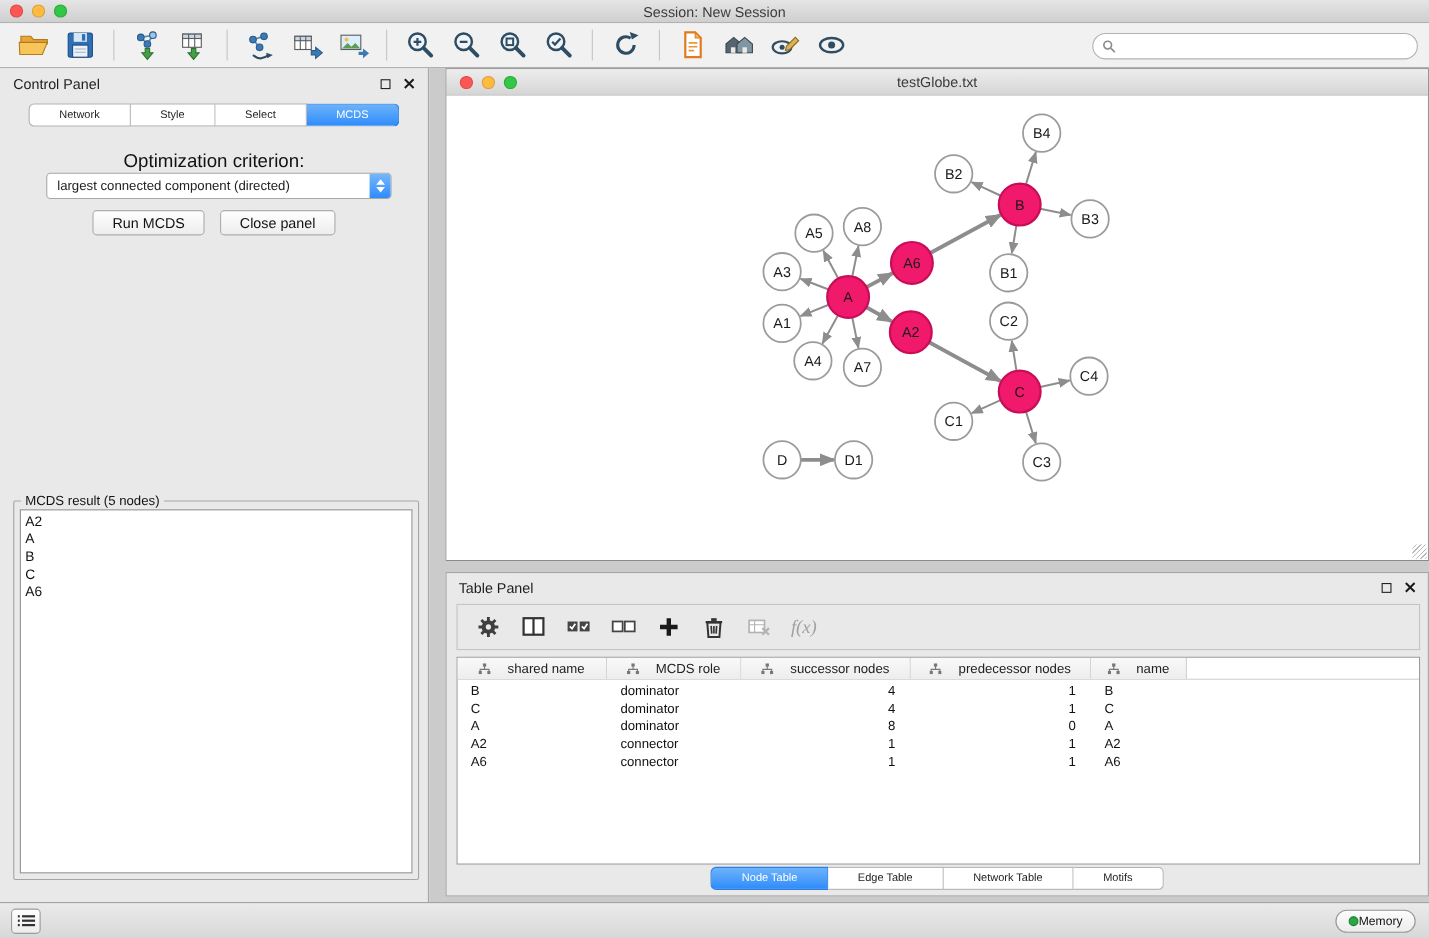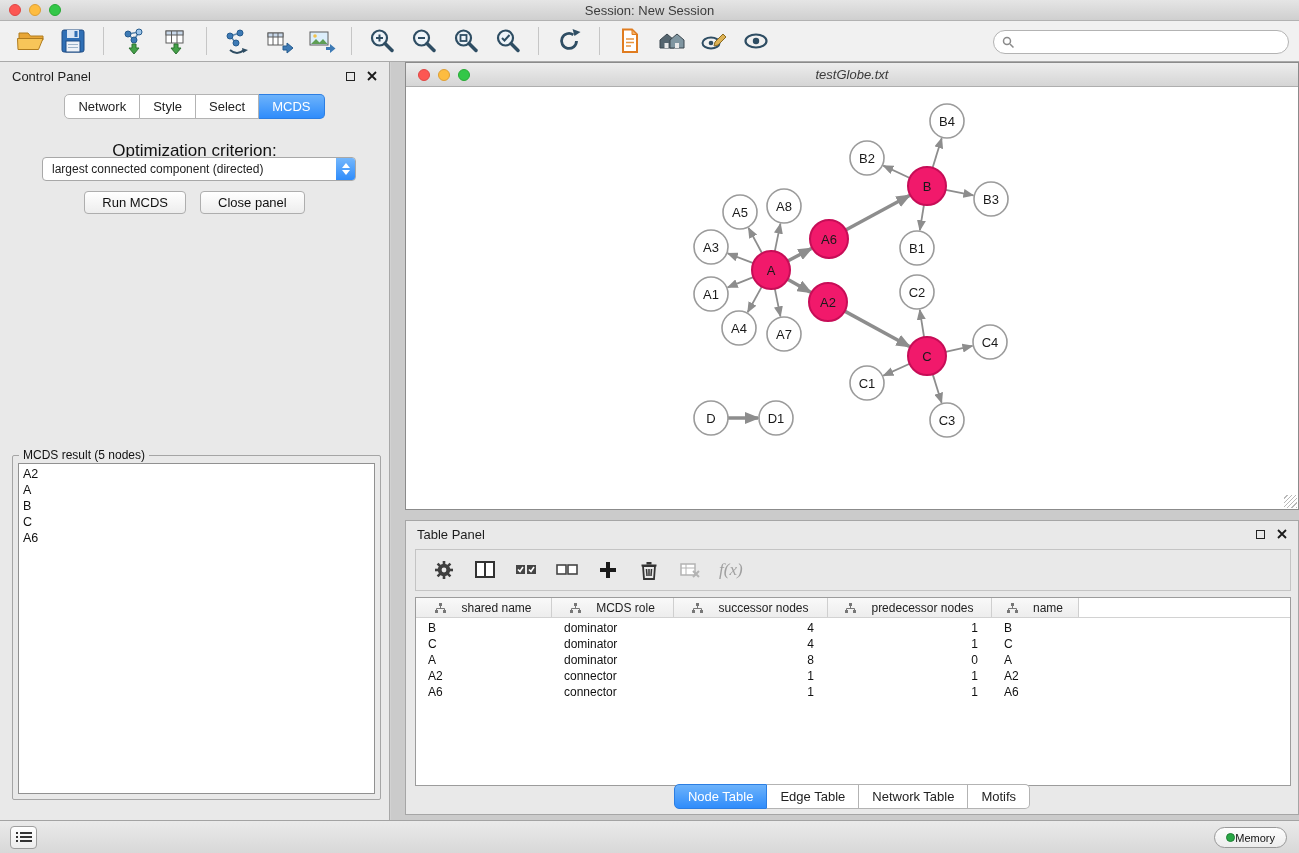--- a/index.html
+++ b/index.html
@@ -28,21 +28,21 @@
   .searchbox input { border:none; outline:none; background:transparent; font-size:12px; width:250px; font-family:"Liberation Sans",sans-serif; }
 
   
   .control-panel { position:absolute; left:0; top:62px; width:390px; height:758px;
     background:#e9e9e9; border-right:1px solid #a8a8a8; }
   .panel-header { height:28px; display:flex; align-items:center; padding:0 12px; font-size:13px; color:#1d1d1d; }
   .win-icons { margin-left:auto; display:flex; gap:12px; align-items:center; }
   .float-glyph { width:9px; height:9px; border:1.5px solid #222; display:inline-block; }
 
   .seg-tabs { display:flex; justify-content:center; margin-top:4px; }
-  .seg { font-size:13px; padding:4px 13px; background:#fff; border:1px solid #b3b3b3; border-left:none; color:#222; cursor:default; }
+  .seg { font-size:10px; padding:4px 27px; background:#fff; border:1px solid #b3b3b3; border-left:none; color:#222; cursor:default; }
   .seg:first-child { border-left:1px solid #b3b3b3; border-radius:5px 0 0 5px; }
   .seg:last-child { border-radius:0 5px 5px 0; }
   .seg.active { background:linear-gradient(#6db3fb,#2f8cfb); border-color:#2c7ee2; color:#fff; }
 
   .opt-label { text-align:center; margin-top:22px; font-size:17px; color:#111; }
   .dropdown { position:absolute; left:42px; top:95px; width:314px; height:24px; background:#fff;
     border:1px solid #a8a8a8; border-radius:4px; display:flex; align-items:center; font-size:12px; padding-left:9px; }
   .dd-stepper { position:absolute; right:0; top:0; bottom:0; width:19px; border-radius:0 3px 3px 0;
     background:linear-gradient(#74b7fc,#2f8cfb); display:flex; flex-direction:column; align-items:center; justify-content:center; gap:2px; }
   .dd-arrow { width:0; height:0; border-left:4px solid transparent; border-right:4px solid transparent; }
@@ -60,21 +60,21 @@
     border:1px solid #919191; font-size:12.5px; padding:2px 4px; overflow:hidden; }
   .result-item { line-height:16px; color:#111; }
 
   
   .desktop { position:absolute; left:391px; top:62px; right:0; bottom:33px; background:#cbcbcb; }
 
   .network-window { position:absolute; left:14px; top:0; right:0; height:448px; background:#fff; border:1px solid #8b8b8b; }
   .nw-titlebar { height:24px; background:linear-gradient(#ededed,#d5d5d5); border-bottom:1px solid #aeaeae;
     position:relative; display:flex; align-items:center; }
   .nw-titlebar .lights { margin-left:12px; }
-  .nw-title { position:absolute; left:0; right:0; text-align:center; font-size:13px; color:#3a3a3a;font-style:italic; }
+  .nw-title { position:absolute; left:0; right:0; text-align:center; font-size:13px; color:#3a3a3a; }
   .nw-canvas { position:absolute; left:0; top:24px; right:0; bottom:0; background:#fff; overflow:hidden; }
   .resize-grip { position:absolute; right:1px; bottom:1px; width:13px; height:13px;
     background:repeating-linear-gradient(135deg,transparent 0 2px,#b9b9b9 2px 3px); }
 
   
   .table-panel { position:absolute; left:14px; top:458px; right:0; height:295px;
     background:#e9e9e9; border:1px solid #a6a6a6; }
   .tp-header { height:26px; display:flex; align-items:center; padding:0 11px; font-size:13px; color:#1d1d1d; }
   .tp-toolbar { position:absolute; left:9px; right:7px; top:28px; height:42px; border:1px solid #c4c4c4;
     display:flex; align-items:center; padding-left:16px; gap:17px; }

